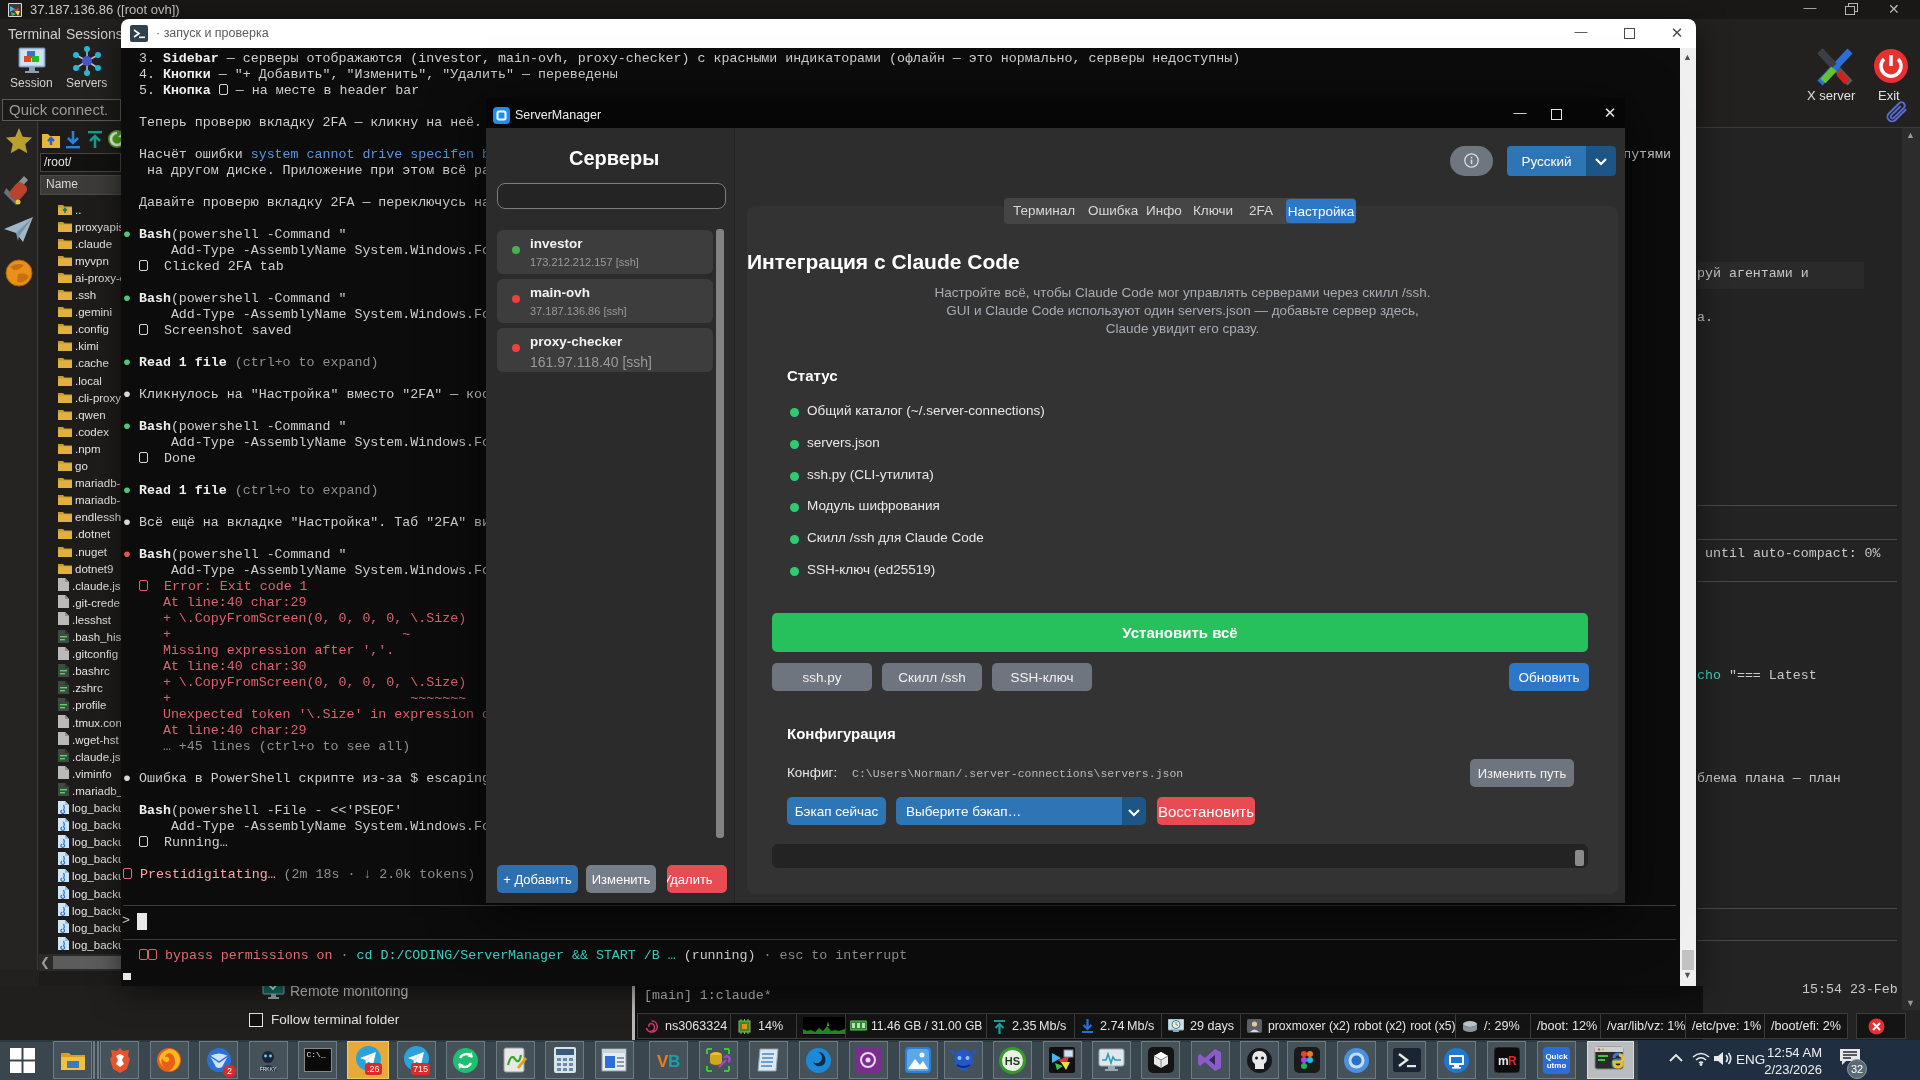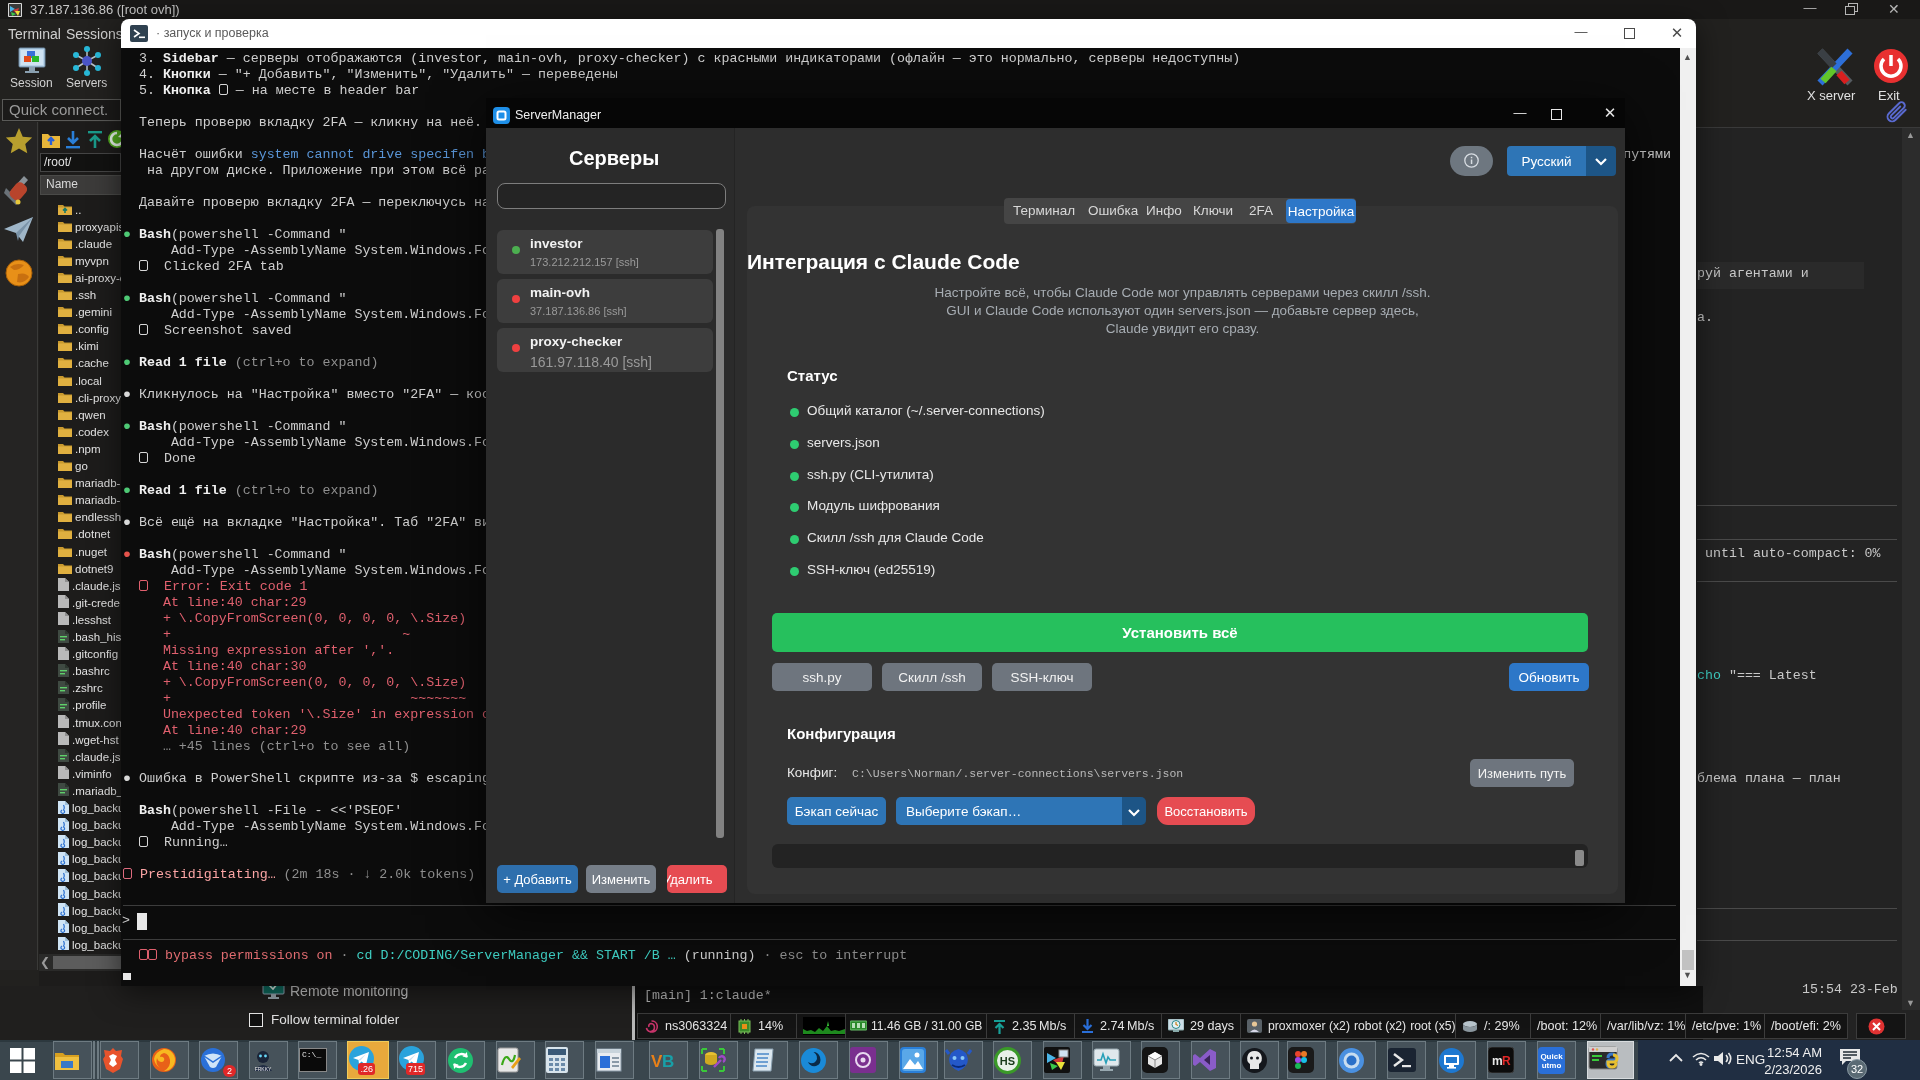--- a/index.html
+++ b/index.html
@@ -1,19 +1,19 @@
 <!DOCTYPE html>
 <html><head><meta charset="utf-8"><style>
 *{margin:0;padding:0;box-sizing:border-box}
 html,body{width:1920px;height:1080px;overflow:hidden;background:#201f1e;font-family:"Liberation Sans",sans-serif}
 .a{position:absolute}
 .tl{position:absolute;font-family:"Liberation Mono",monospace;font-size:13.3px;line-height:16px;color:#cfcfcf;white-space:pre}
 .tofu{display:inline-block;width:9px;height:11px;border:1px solid #d8d8d8;border-radius:2px;vertical-align:-1px;color:#d8d8d8}
 .cell{position:absolute;top:1013px;height:26px;background:#141414;border:1px solid #3c3c3c;color:#e6e6e6;font-size:12.6px;display:flex;align-items:center;padding:0 6px;gap:6px;white-space:nowrap}
-.tbtn{position:absolute;top:1041px;width:39px;height:38px;background:#46525a;border:1px solid #6e7b82;display:flex;align-items:center;}
+.tbtn{position:absolute;top:1041px;width:39px;height:38px;background:#46525a;border:1px solid #6e7b82;display:flex;align-items:center;justify-content:center}
 .frow{position:absolute;left:40px;width:82px;height:17px;display:flex;align-items:center;gap:3px;overflow:hidden;color:#e3e3e3;font-size:11.5px;white-space:nowrap}
 </style></head><body>
 
 <div class="" style="position:absolute;left:0;top:0;width:1920px;height:19px;background:#191817"></div>
 <svg class="a" style="left:7px;top:2px" width="16" height="16">
 <rect x="1" y="1" width="14" height="14" fill="#d8d8d8" rx="1"></rect>
 <rect x="2" y="2" width="12" height="12" fill="#3a3a3a"></rect>
 <path d="M3 4 L8 7 L3 10 Z" fill="#4ab4e6"></path>
     <path d="M6 8 L12 6 L10 12 Z" fill="#d03a3a"></path>
 <path d="M8 9 L13 9 L11 14 Z" fill="#e8e23a"></path>
@@ -712,21 +712,21 @@
 <div class="a " style="left:787px;top:725px;color:#fff;font-size:15px;font-weight:bold">Конфигурация</div>
 <div class="a " style="left:787px;top:765px;color:#e8e8e8;font-size:13.5px">Конфиг:</div>
 <div class="a " style="left:852px;top:767px;color:#b8b8b8;font-size:11.5px;font-family:'Liberation Mono',monospace">C:\Users\Norman/.server-connections\servers.json</div>
 <div class="" style="position:absolute;left:1470px;top:759px;width:104px;height:28px;background:#6e757e;border-radius:5px;color:#f2f2f2;font-size:13px;display:flex;align-items:center;justify-content:center">Изменить путь</div>
 <div class="" style="position:absolute;left:787px;top:797px;width:99px;height:28px;background:#2e75b6;border-radius:5px;color:#fff;font-size:13.5px;display:flex;align-items:center;justify-content:center">Бэкап сейчас</div>
 <div class="" style="position:absolute;left:896px;top:797px;width:226px;height:28px;background:#2e75b6;border-radius:5px 0 0 5px;color:#fff;font-size:13.5px;display:flex;align-items:center;padding-left:10px">Выберите бэкап…</div>
 <div class="" style="position:absolute;left:1122px;top:797px;width:24px;height:28px;background:#1d5586;border-radius:0 5px 5px 0"></div>
 <svg class="a" style="left:1127px;top:808px" width="14" height="9">
     <path d="M2 2 L7 7 L12 2" stroke="#fff" stroke-width="2.2" fill="none"></path>
   </svg>
-<div class="" style="position:absolute;left:1157px;top:797px;width:98px;height:28px;background:#e64c52;border-radius:11px;color:#fff;font-size:13px;display:flex;align-items:center;justify-content:center">Восстановить</div>
+<div class="" style="position:absolute;left:1157px;top:797px;width:98px;height:28px;background:#e64c52;border-radius:5px;color:#fff;font-size:15px;display:flex;align-items:center;justify-content:center">Восстановить</div>
 <div class="" style="position:absolute;left:772px;top:844px;width:816px;height:24px;background:#232323;border-radius:6px"></div>
 <div class="" style="position:absolute;left:1575px;top:850px;width:9px;height:16px;background:#8a8a8a;border-radius:2px"></div>
 <div class="" style="position:absolute;left:0;top:1040px;width:1920px;height:40px;background:#3a464d;border-top:2px solid #2c383e"></div>
 <div class="" style="position:absolute;left:1638px;top:1040px;width:282px;height:40px;background:#202e42"></div>
 <svg class="a" style="left:10px;top:1048px" width="25" height="25">
     <rect x="0" y="0" width="11.5" height="11.5" fill="#fff"></rect>
     <rect x="13.5" y="0" width="11.5" height="11.5" fill="#fff"></rect>
     <rect x="0" y="13.5" width="11.5" height="11.5" fill="#fff"></rect>
     <rect x="13.5" y="13.5" width="11.5" height="11.5" fill="#fff"></rect>
   </svg>

